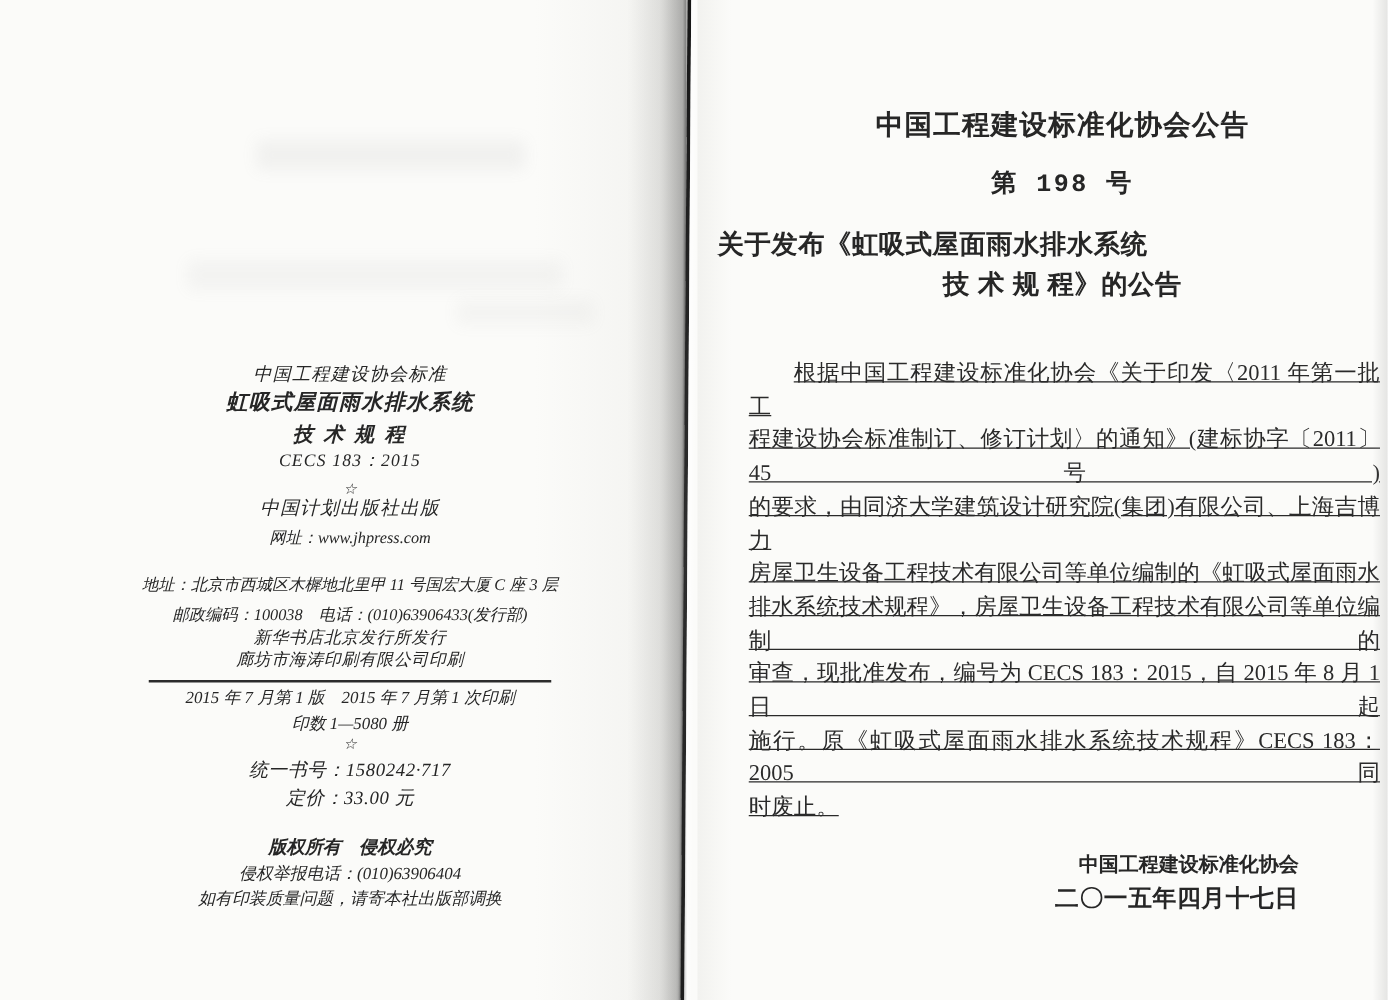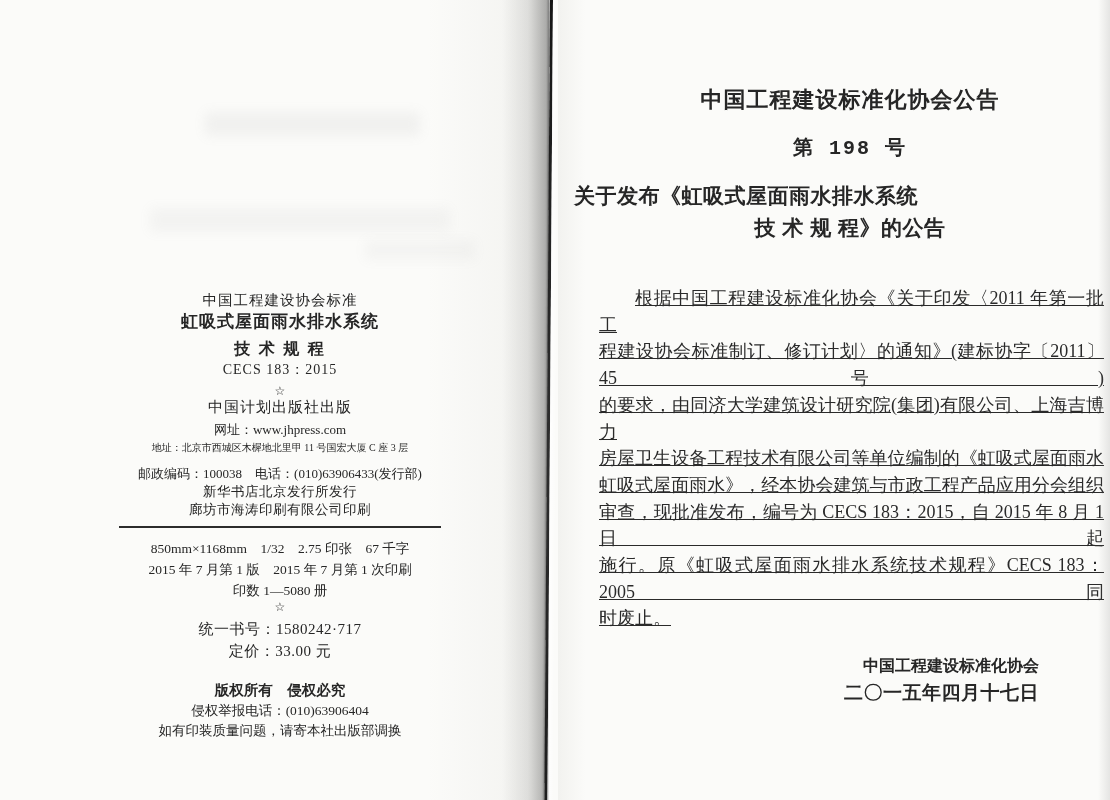--- a/index.html
+++ b/index.html
@@ -23,31 +23,31 @@
     transform-origin:top left;transform:rotate(0.4deg);}
   .right-edge{position:absolute;right:0;top:0;width:12px;height:800px;
     background:linear-gradient(to left,rgba(150,150,150,0.22),rgba(150,150,150,0));}
   
   .ghost{position:absolute;background:#9a9a9a;filter:blur(6px);}
   .ghost1{left:205px;top:112px;width:215px;height:24px;opacity:0.10;}
   .ghost2{left:150px;top:208px;width:300px;height:24px;opacity:0.08;}
   .ghost3{left:365px;top:240px;width:110px;height:20px;opacity:0.07;}
 
   
-  .colophon-col{position:absolute;left:58px;top:293px;width:444px;text-align:center;line-height:1;}
+  .colophon-col{position:absolute;left:58px;top:293px;width:444px;text-align:center;line-height:1;font-style:italic;}
   .colophon-col div{line-height:1;}
   .sans{font-family:"Liberation Sans","DejaVu Sans",sans-serif;}
   .l-series{font-size:14.5px;height:17px;letter-spacing:1px;}
   .l-title1{font-size:17px;height:20px;font-weight:700;letter-spacing:1px;margin-top:3px;}
   .l-title2{font-size:16px;height:19px;font-weight:700;letter-spacing:2px;margin-top:8px;}
   .l-code{font-size:14px;height:17px;margin-top:3px;letter-spacing:1px;}
   .l-star{font-size:12px;height:14px;margin-top:5px;}
   .l-publisher{font-size:15px;height:18px;margin-top:1px;letter-spacing:1px;}
   .l-website{font-size:13px;height:16px;margin-top:5px;}
-  .l-address{font-size:10px;height:16px;margin-top:4px;}
+  .l-address{font-size:13px;height:16px;margin-top:22px;}
   .l-postal{font-size:13px;height:16px;margin-top:8px;}
   .l-distributor{font-size:13.5px;height:16px;margin-top:2px;letter-spacing:0.5px;}
   .l-printer{font-size:13.5px;height:16px;margin-top:2px;letter-spacing:0.5px;}
   .l-hr{width:322px;border:none;border-top:2px solid #2c2c2c;margin:7px auto 0;}
   .l-format{font-size:13.5px;height:16px;margin-top:14px;}
   .l-edition{font-size:13.5px;height:16px;margin-top:5px;}
   .l-printrun{font-size:13.5px;height:16px;margin-top:5px;}
   .l-star2{font-size:12px;height:14px;margin-top:1px;}
   .l-booknum{font-size:15px;height:18px;margin-top:7px;letter-spacing:0.5px;}
   .l-price{font-size:15px;height:18px;margin-top:4px;letter-spacing:0.5px;}
@@ -88,21 +88,20 @@
       <div class="l-publisher">中国计划出版社出版</div>
       <div class="l-website">网址：www.jhpress.com</div>
       <div class="l-address">地址：北京市西城区木樨地北里甲 11 号国宏大厦 C 座 3 层</div>
       <div class="l-postal">邮政编码：100038　电话：(010)63906433(发行部)</div>
       <div class="l-distributor">新华书店北京发行所发行</div>
       <div class="l-printer">廊坊市海涛印刷有限公司印刷</div>
 
       <hr class="l-hr">
 
       <div>
-        <div class="l-format">850mm×1168mm　1/32　2.75 印张　67 千字</div>
         <div class="l-edition">2015 年 7 月第 1 版　2015 年 7 月第 1 次印刷</div>
         <div class="l-printrun">印数 1—5080 册</div>
         <div class="l-star2">☆</div>
         <div class="l-booknum">统一书号：1580242·717</div>
         <div class="l-price">定价：33.00 元</div>
       </div>
 
       <div>
         <div class="l-notice sans">版权所有　侵权必究</div>
         <div class="l-report">侵权举报电话：(010)63906404</div>
@@ -120,21 +119,21 @@
       <div class="r-org-title sans">中国工程建设标准化协会公告</div>
       <div class="r-number sans">第 198 号</div>
       <div class="r-subject1 sans">关于发布《虹吸式屋面雨水排水系统</div>
       <div class="r-subject2 sans">技 术 规 程》的公告</div>
 
       <div class="r-body">
         <div class="body-line first">根据中国工程建设标准化协会《关于印发〈2011 年第一批工</div>
         <div class="body-line">程建设协会标准制订、修订计划〉的通知》(建标协字〔2011〕45 号)</div>
         <div class="body-line">的要求，由同济大学建筑设计研究院(集团)有限公司、上海吉博力</div>
         <div class="body-line">房屋卫生设备工程技术有限公司等单位编制的《虹吸式屋面雨水</div>
-        <div class="body-line">虹吸式屋面雨水》，经本协会建筑与市政工程产品应用分会组织</div>
+        <div class="body-line">排水系统技术规程》，房屋卫生设备工程技术有限公司等单位编制的</div>
         <div class="body-line">审查，现批准发布，编号为 CECS 183：2015，自 2015 年 8 月 1 日起</div>
         <div class="body-line">施行。原《虹吸式屋面雨水排水系统技术规程》CECS 183：2005 同</div>
         <div class="body-line last">时废止。</div>
       </div>
 
       <div class="r-signature">
         <div class="r-sig-org sans">中国工程建设标准化协会</div>
         <div class="r-sig-date sans">二〇一五年四月十七日</div>
       </div>
     </div>

